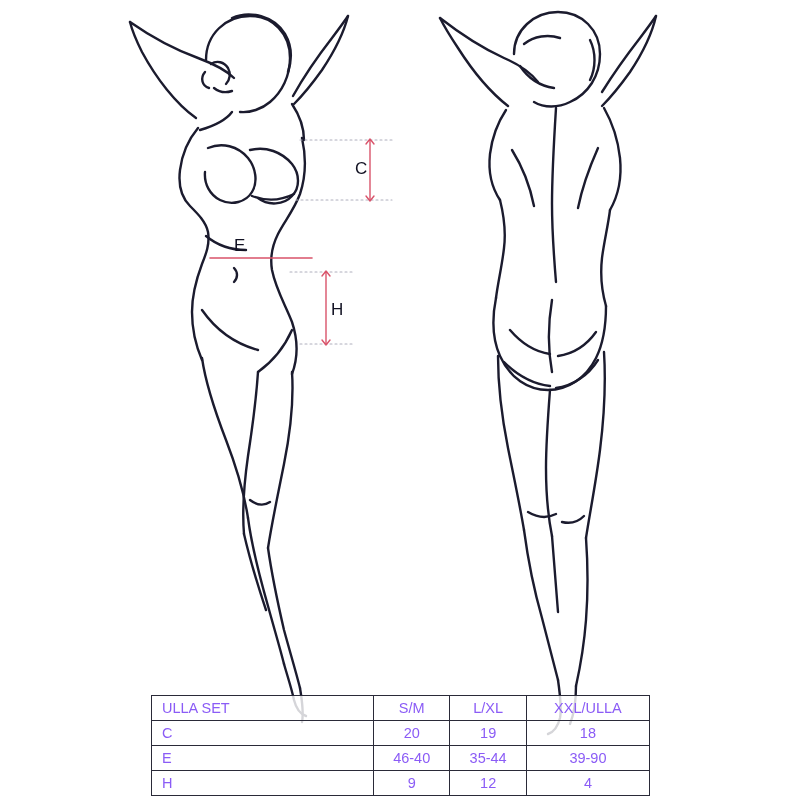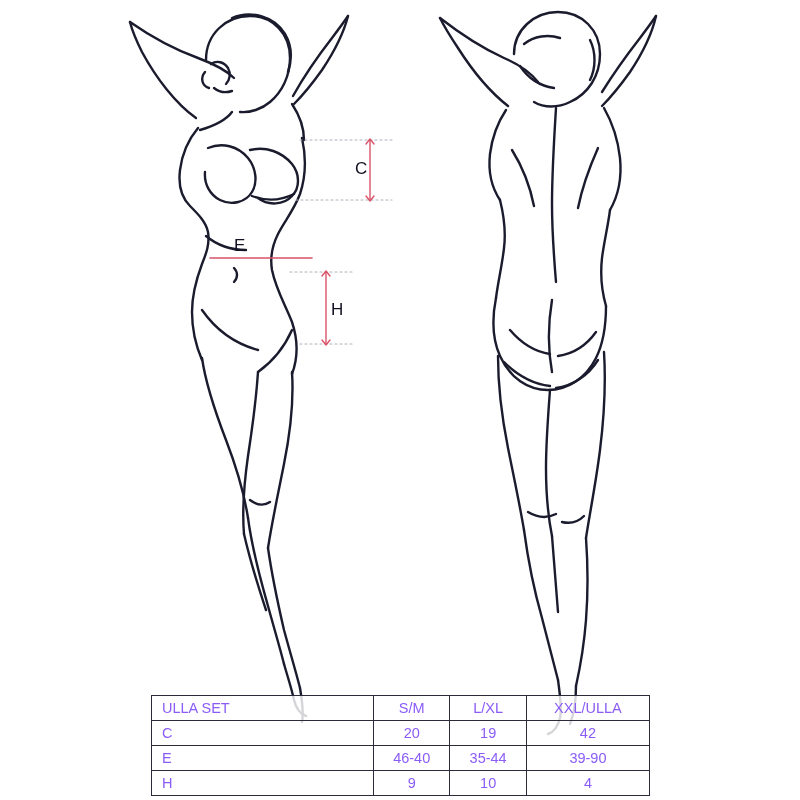--- a/index.html
+++ b/index.html
@@ -225,30 +225,30 @@
       <tr class="header-row">
         <td class="name-col">ULLA SET</td>
         <td>S/M</td>
         <td>L/XL</td>
         <td>XXL/ULLA</td>
       </tr>
       <tr>
         <td class="name-col">C</td>
         <td>20</td>
         <td>19</td>
-        <td>42</td>
+        <td>18</td>
       </tr>
       <tr>
         <td class="name-col">E</td>
         <td>46-40</td>
         <td>35-44</td>
         <td>39-90</td>
       </tr>
       <tr>
         <td class="name-col">H</td>
         <td>9</td>
-        <td>10</td>
+        <td>12</td>
         <td>4</td>
       </tr>
     </tbody>
   </table>
 
 </div>
 
 </body></html>

